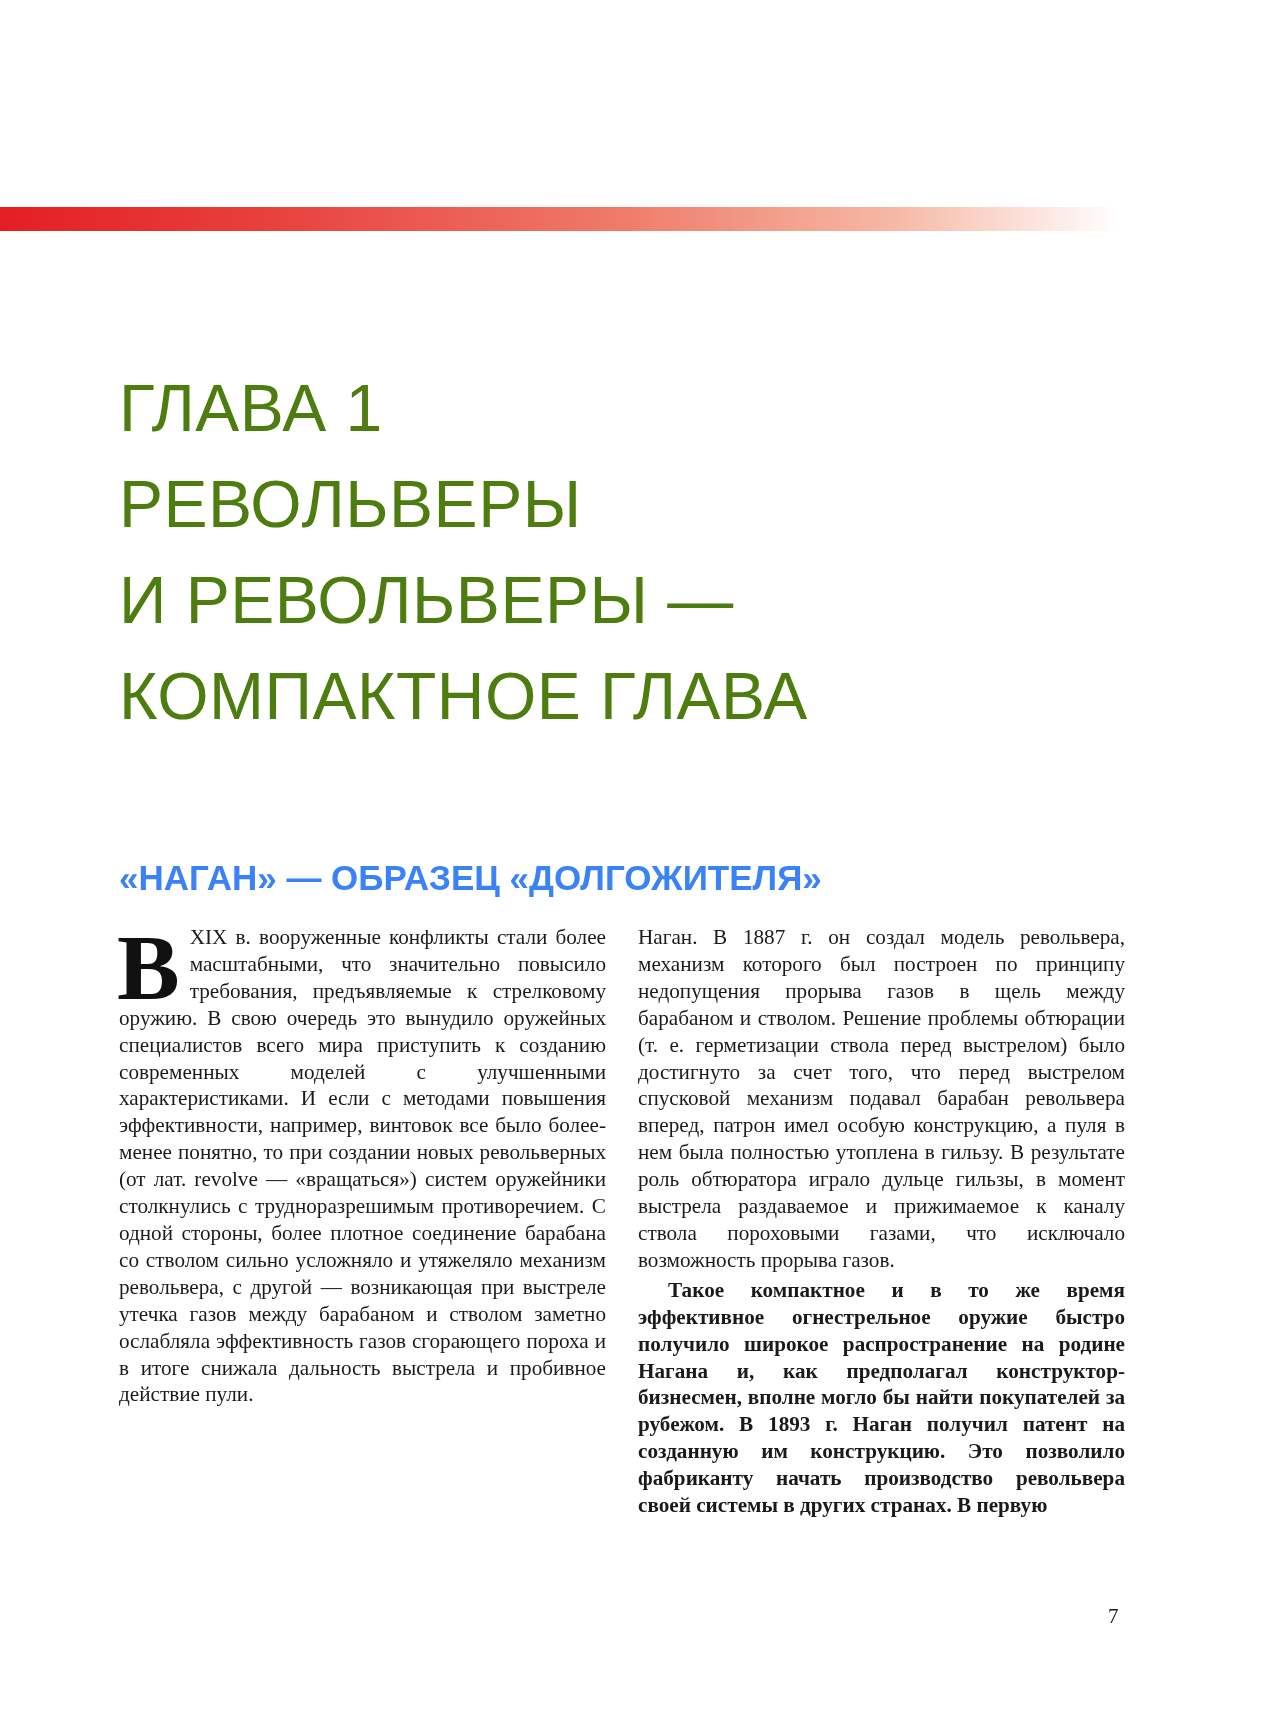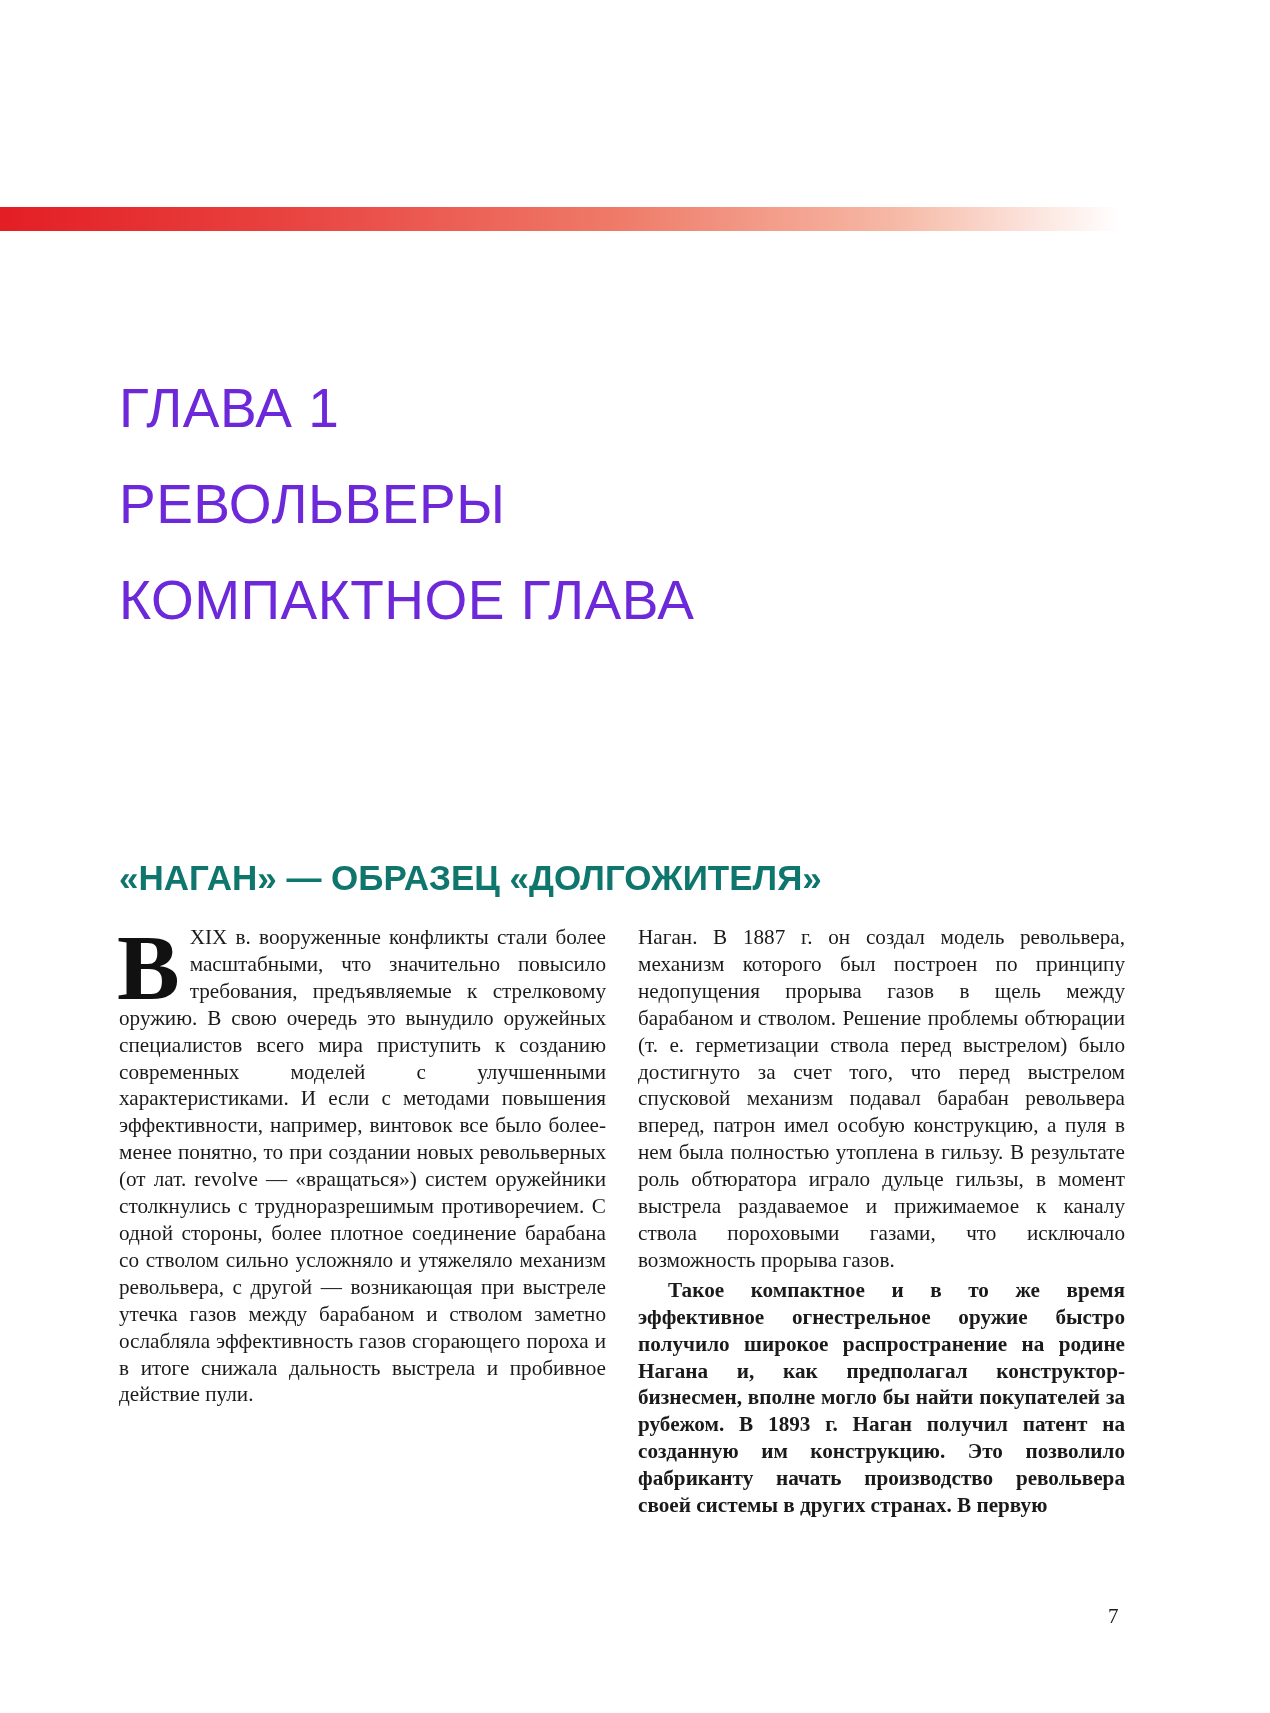--- a/index.html
+++ b/index.html
@@ -23,36 +23,36 @@
       height: 24px;
       background: linear-gradient(to right, #e31e24 0%, #e8423f 25%, #ef7a68 55%, #f6b9a6 80%, #ffffff 100%);
     }
     .chapter-title {
       position: absolute;
       left: 119px;
       top: 360px;
       margin: 0;
       font-family: "Liberation Sans", "DejaVu Sans", sans-serif;
       font-weight: 400;
-      font-size: 55px;
+      font-size: 66px;
       line-height: 96px;
-      color: #6d28d9;
+      color: #4d7c0f;
       letter-spacing: 0.5px;
     }
     .chapter-title div { white-space: nowrap; }
     .section-heading {
       position: absolute;
       left: 119px;
       top: 857px;
       margin: 0;
       font-family: "Liberation Sans", "DejaVu Sans", sans-serif;
       font-weight: 700;
       font-size: 35px;
       line-height: 42px;
-      color: #0f766e;
+      color: #3b82f6;
       white-space: nowrap;
     }
     .columns {
       position: absolute;
       top: 924px;
       left: 119px;
       width: 1006px;
       display: flex;
       justify-content: space-between;
     }
@@ -91,20 +91,21 @@
     }
   </style>
 </head>
 <body>
 
 <div class="top-bar"></div>
 
 <h1 class="chapter-title">
   <div>ГЛАВА 1</div>
   <div>РЕВОЛЬВЕРЫ</div>
+  <div>И РЕВОЛЬВЕРЫ —</div>
   <div>КОМПАКТНОЕ ГЛАВА</div>
 </h1>
 
 <h2 class="section-heading">«НАГАН» — ОБРАЗЕЦ «ДОЛГОЖИТЕЛЯ»</h2>
 
 <div class="columns">
   <div class="col">
     <p>
       <span class="dropcap">В</span><span> XIX в. вооруженные конфликты стали более масштабными, что значительно повысило требования, предъявляемые к стрелковому оружию. В свою очередь это вынудило оружейных специалистов всего мира приступить к созданию современных моделей с улучшенными характеристиками. И если с методами повышения эффективности, например, винтовок все было более-менее понятно, то при создании новых револьверных (от лат. revolve — «вращаться») систем оружейники столкнулись с трудноразрешимым противоречием. С одной стороны, более плотное соединение барабана со стволом сильно усложняло и утяжеляло механизм револьвера, с другой — возникающая при выстреле утечка газов между барабаном и стволом заметно ослабляла эффективность газов сгорающего пороха и в итоге снижала дальность выстрела и пробивное действие пули.</span>
     </p>

